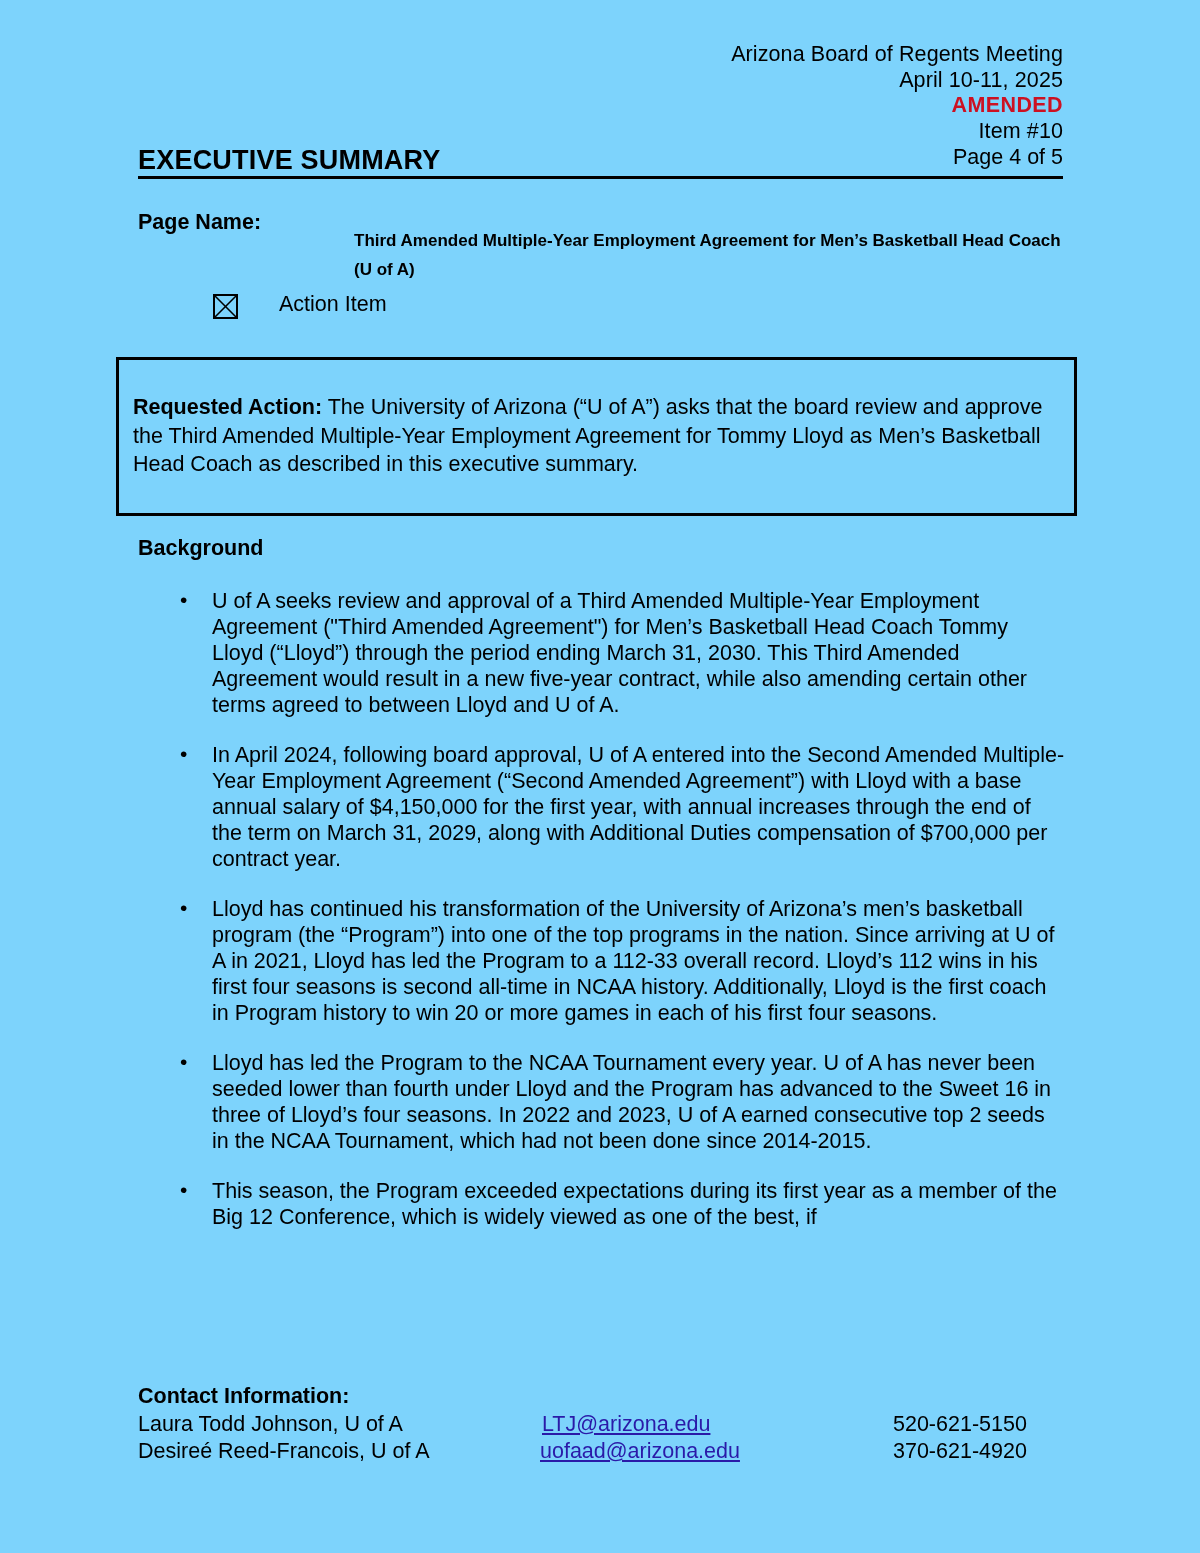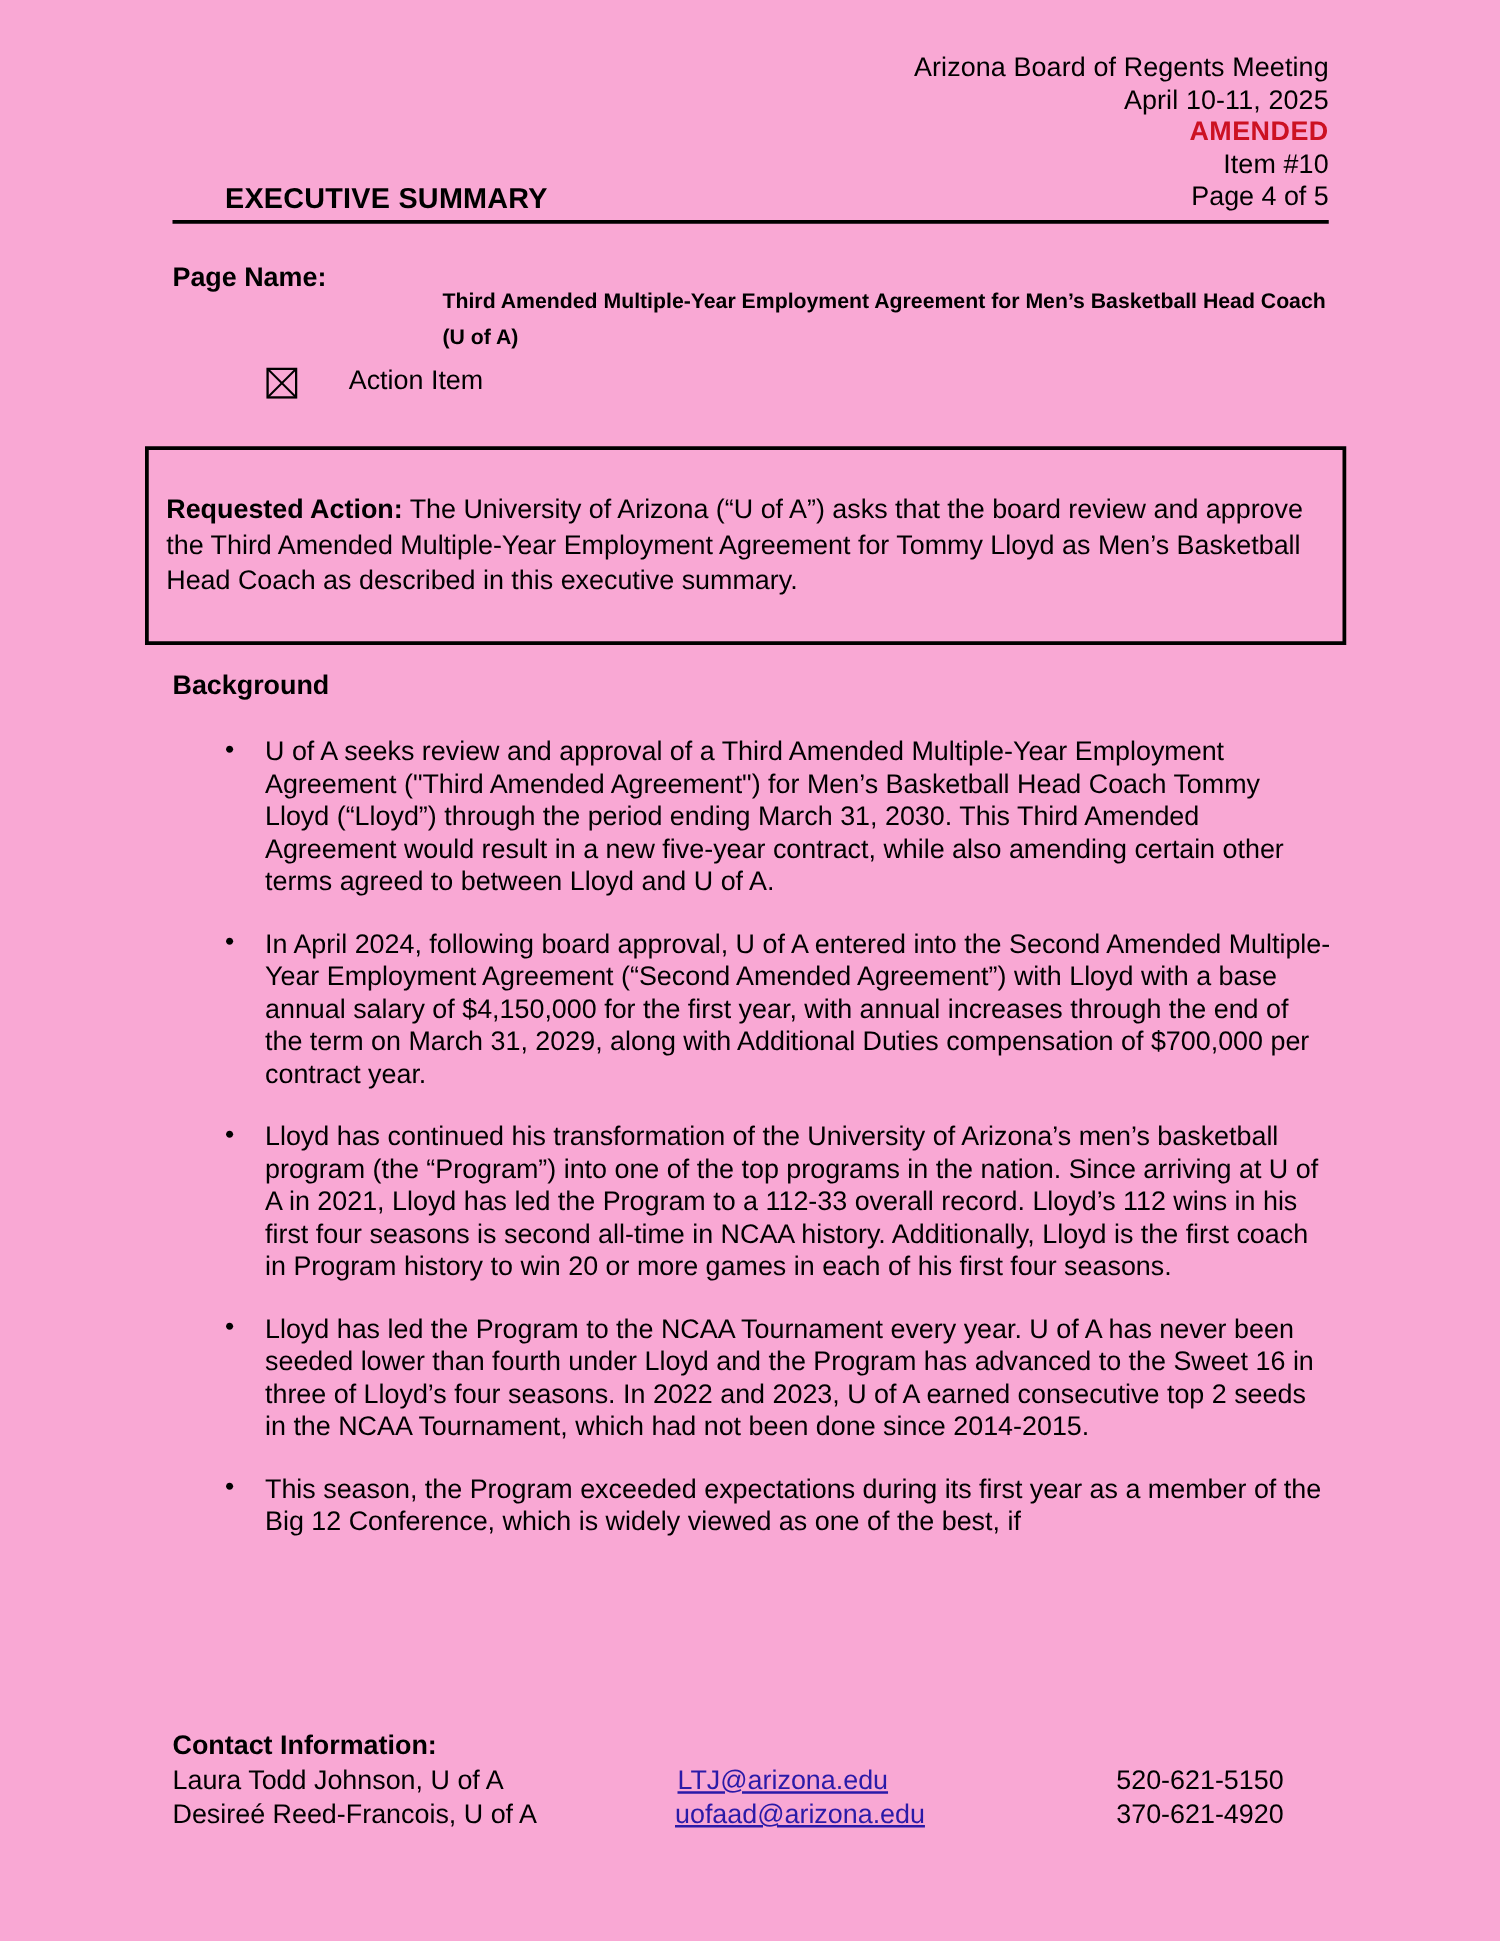--- a/index.html
+++ b/index.html
@@ -16,21 +16,21 @@
     color: #000000;
     position: relative;
     overflow: hidden;
   }
 
   .page {
     position: absolute;
     left: 0; top: 0;
     width: 1200px;
     height: 1553px;
-    background: #f9a8d4;
+    background: #7dd3fc;
   }
 
   
   .doc-header {
     position: absolute;
     left: 138px;
     top: 42px;
     width: 925px;
   }
   .header-right {
@@ -46,24 +46,23 @@
   }
   .header-bottom-row {
     position: relative;
     height: 28px;
     margin-top: 1px;
   }
   .exec-summary-title {
     position: absolute;
     left: 0;
     top: 0;
-    font-size: 23px;
+    font-size: 27px;
     font-weight: bold;
     letter-spacing: 0.2px;
-    margin-left: 42px;
   }
   .page-count {
     position: absolute;
     right: 0;
     top: 0;
     font-size: 21.5px;
   }
   .header-rule {
     position: absolute;
     left: 138px;

